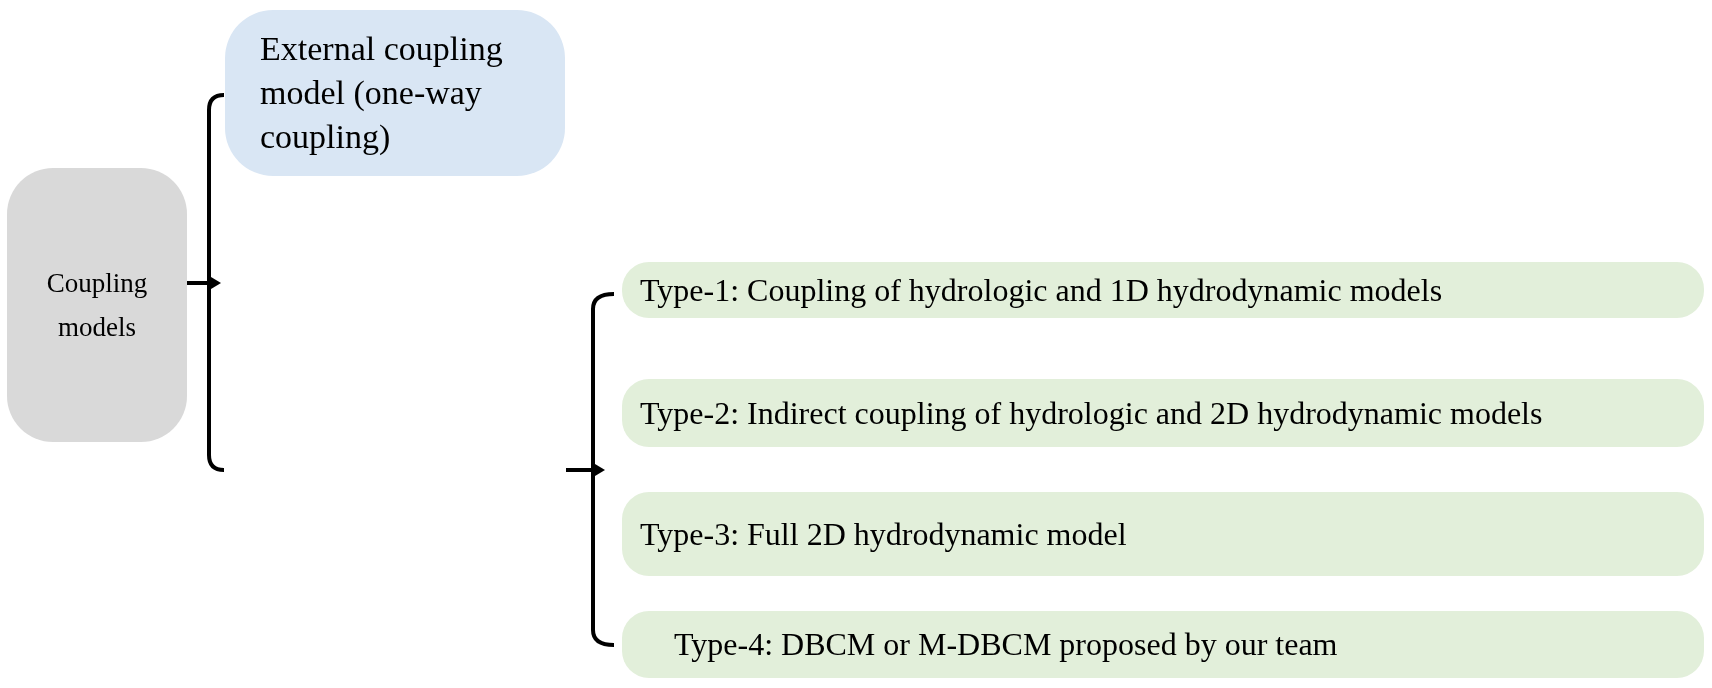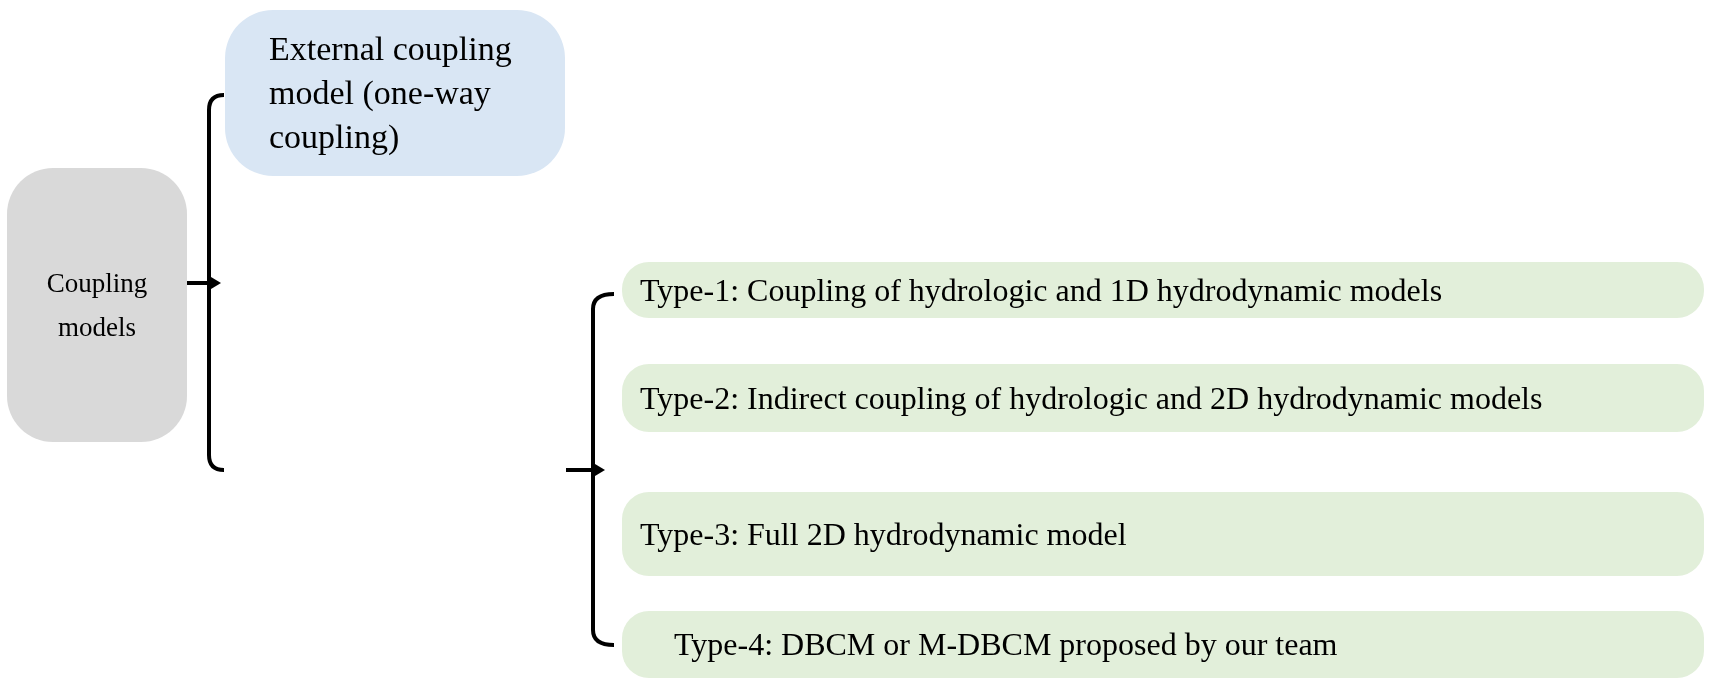--- a/index.html
+++ b/index.html
@@ -53,36 +53,36 @@
     font-size: 27px;
     line-height: 44px;
     padding: 0 12px;
   }
   .branch-node {
     width: 340px; height: 166px;
     background: var(--branch-fill);
     border-radius: 48px;
     font-size: 34px;
     line-height: 44px;
-    padding-left: 44px;
+    padding-left: 35px;
     padding-right: 24px;
   }
   .branch-external { left: 225px; top: 10px; }
   .branch-internal { left: 227px; top: 389px; height: 163px; }
   .type-node {
     left: 622px;
     width: 1082px;
     background: var(--type-fill);
     border-radius: 27px;
     font-size: 32px;
     padding-left: 18px;
     white-space: nowrap;
   }
   .type-1 { top: 262px; height: 56px; }
-  .type-2 { top: 364px; height: 68px; }
+  .type-2 { top: 379px; height: 68px; }
   .type-3 { top: 492px; height: 84px; }
   .type-4 { top: 611px; height: 67px; padding-left: 52px; }
 </style>
 </head>
 <body>
 
 <div class="canvas">
 
   <svg class="connectors" viewBox="0 0 1712 688" xmlns="http://www.w3.org/2000/svg" aria-hidden="true">
 

